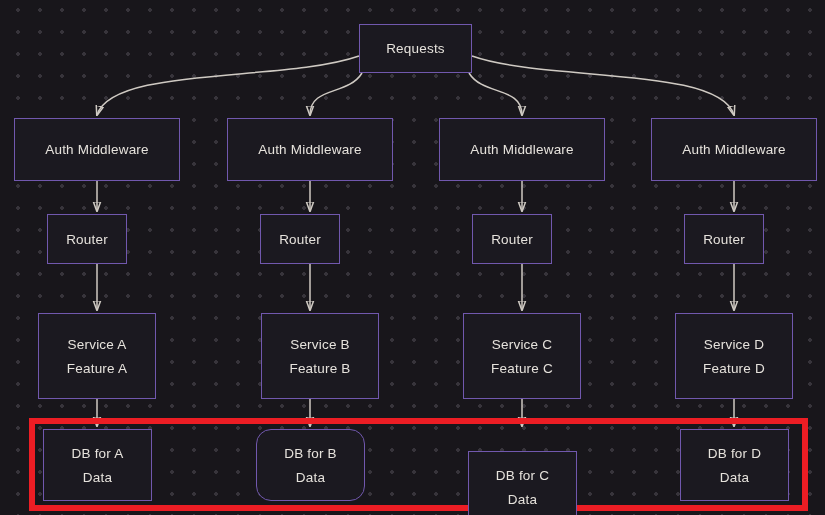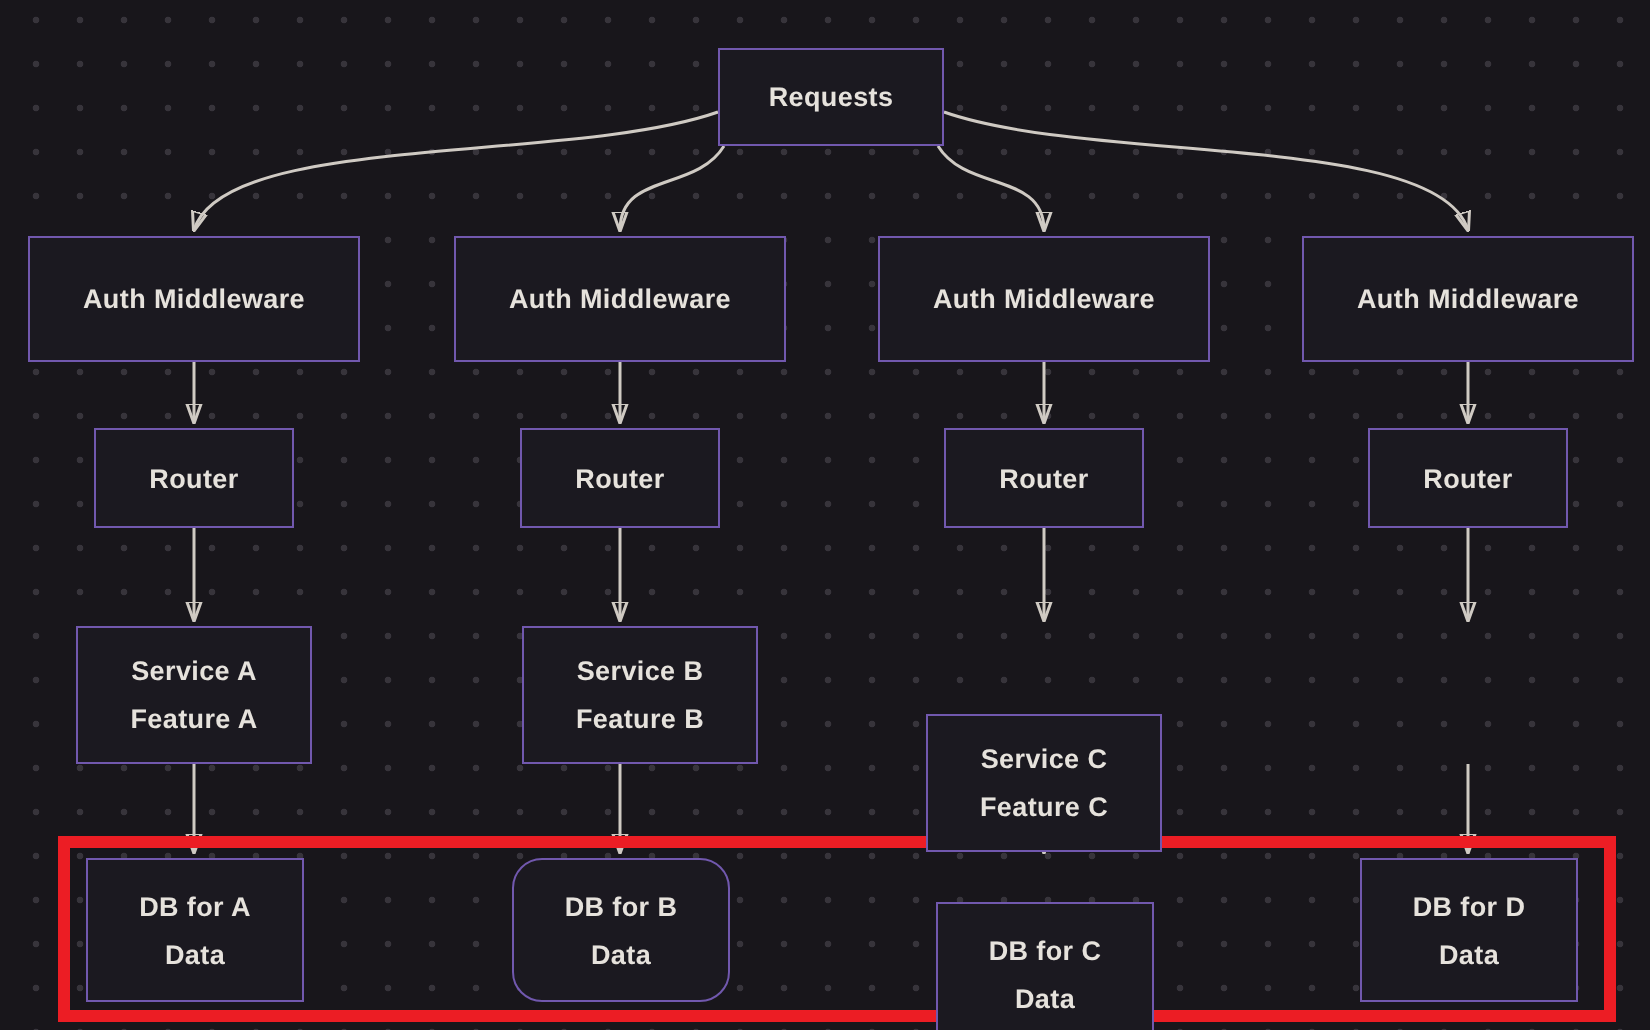--- a/index.html
+++ b/index.html
@@ -30,33 +30,32 @@
     border:6px solid var(--red);
   }
   .node{
     position:absolute;z-index:3;
     background:var(--node-fill);
     border:1.6px solid var(--node-border);
     color:var(--text);
     display:flex;align-items:center;justify-content:center;
     font-size:13.5px;letter-spacing:.2px;
     text-align:center;
-    font-weight:bold;
   }
   .node.multiline{flex-direction:column;gap:5px;line-height:19px;}
   
   .requests{left:359px;top:24px;width:113px;height:49px;}
   .auth{top:118px;height:63px;width:166px;}
-  .router{top:214px;height:50px;width:100px;}
-  .service{top:313px;height:69px;width:118px;}
+  .router{top:214px;height:50px;width:80px;}
+  .service{top:313px;height:86px;width:118px;}
   .db{top:429px;height:72px;width:109px;}
   
   .auth.c1{left:14px;}   .auth.c2{left:227px;}  .auth.c3{left:439px;}  .auth.c4{left:651px;}
   .router.c1{left:47px;} .router.c2{left:260px;}.router.c3{left:472px;}.router.c4{left:684px;}
-  .service.c1{left:38px;}.service.c2{left:251px;margin-left:10px;}.service.c3{left:463px;margin-top:44px;}.service.c4{left:675px;}
+  .service.c1{left:38px;}.service.c2{left:251px;margin-left:10px;}.service.c3{left:463px;}.service.c4{left:675px;}
   .db.c1{left:43px;}     .db.c2{left:256px;border-radius:15px;}    .db.c3{left:468px;margin-top:22px;}    .db.c4{left:680px;}
 </style>
 </head>
 <body>
 
 <div class="canvas">
 
   <svg class="arrows" width="825" height="515" viewBox="0 0 825 515">
     <defs>
       <marker id="ah" viewBox="0 0 10 10" refX="9.2" refY="5" markerWidth="10" markerHeight="10" markerUnits="userSpaceOnUse" orient="auto">
@@ -135,18 +134,22 @@
     <span>DB for C</span>
     <span>Data</span>
   </div>
 
   <div class="node auth c4">
     <span>Auth Middleware</span>
   </div>
   <div class="node router c4">
     <span>Router</span>
   </div>
+  <div class="node service multiline c4">
+    <span>Service D</span>
+    <span>Feature D</span>
+  </div>
   <div class="node db multiline c4">
     <span>DB for D</span>
     <span>Data</span>
   </div>
 
 </div>
 
 </body></html>

